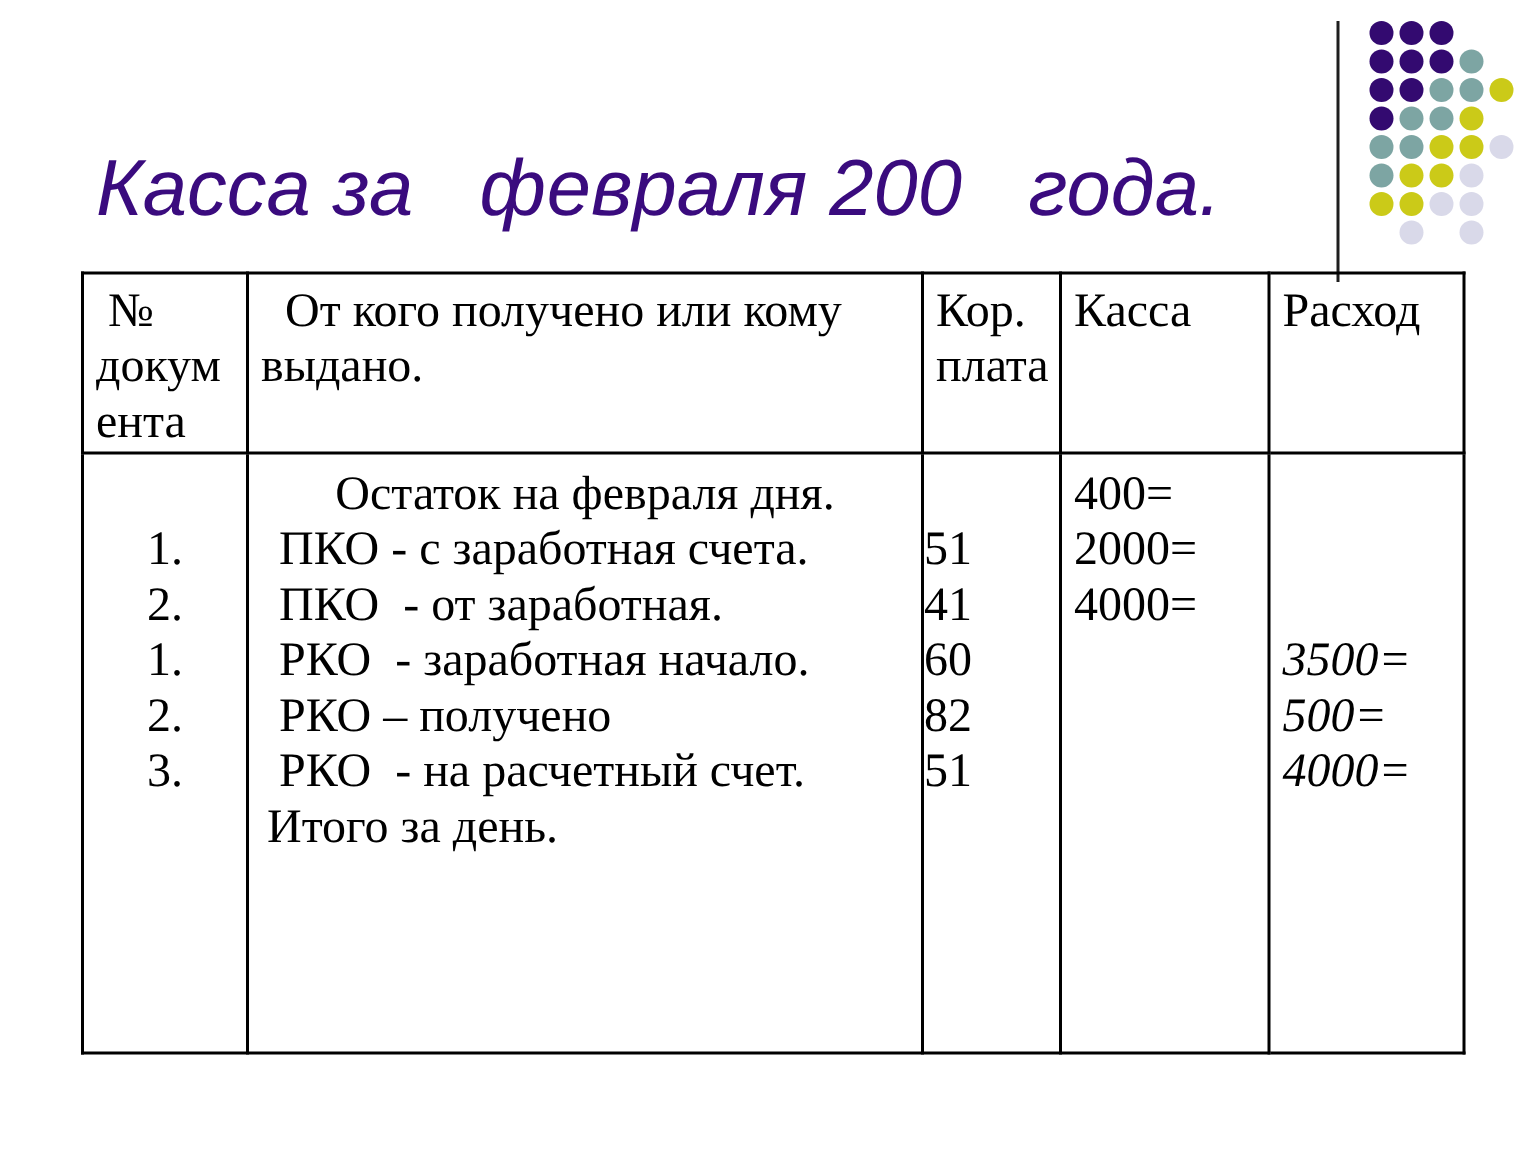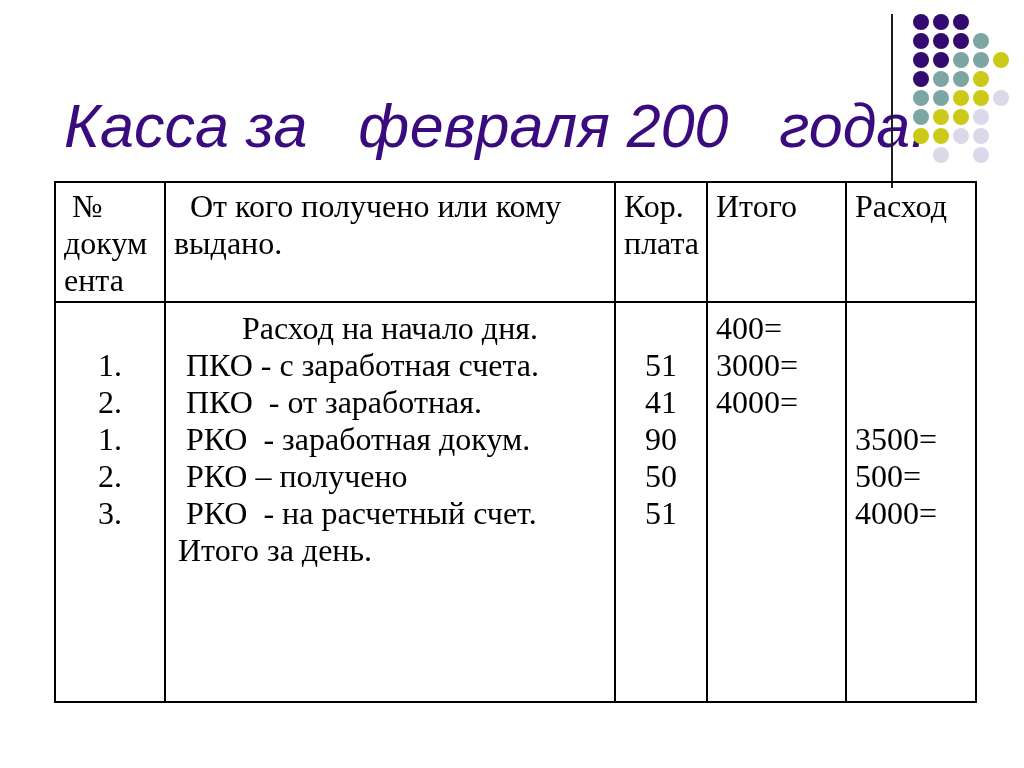--- a/index.html
+++ b/index.html
@@ -11,21 +11,21 @@
     overflow: hidden;
   }
   .slide { position: absolute; inset: 0; background: #ffffff; }
 
   
   .slide-title {
     position: absolute;
     left: 64px; top: 96px;
     font-family: "Liberation Sans", sans-serif;
     font-style: italic;
-    font-size: 61px;
+    font-size: 53px;
     line-height: 60px;
     color: #3a0b7e;
     white-space: pre;
   }
 
   
   .deco-line {
     position: absolute;
     left: 891px; top: 14px;
     width: 2px; height: 174px;
@@ -72,23 +72,23 @@
   }
   th.h-income, th.h-expense { padding-top: 42px; }
   tr.header-row { height: 120px; }
   tr.body-row { height: 400px; }
 
   td { padding-top: 7px !important; }
   .line { height: 37px; line-height: 37px; white-space: pre; overflow: visible; }
   td.col-num  { text-align: center; }
   td.col-desc { padding-left: 12px !important; }
   td.col-desc .line:first-child { text-align: center; padding-right: 12px; }
-  td.col-acct { text-align: center; }
+  td.col-acct { }
   td.col-income  { padding-left: 8px !important; }
-  td.col-expense { padding-left: 8px !important; }
+  td.col-expense { padding-left: 8px !important; font-style: italic; }
 </style>
 </head>
 <body>
 
 <div class="slide">
 
   <div class="slide-title">Касса за   февраля 200   года.</div>
 
   <div class="deco-line"></div>
 
@@ -113,52 +113,52 @@
     </colgroup>
     <tbody>
         <tr class="header-row">
       <th> №
 докум
 ента</th>
       <th>  От кого получено или кому
 выдано.</th>
       <th>Кор.
 плата</th>
-      <th class="h-income">Итого</th>
+      <th class="h-income">Касса</th>
       <th class="h-expense">Расход</th>
     </tr>
     <tr class="body-row">
       <td class="col-num">
             <div class="line"></div>
             <div class="line">1.</div>
             <div class="line">2.</div>
             <div class="line">1.</div>
             <div class="line">2.</div>
             <div class="line">3.</div>
           </td>
       <td class="col-desc">
-            <div class="line">Расход на начало дня.</div>
+            <div class="line">Остаток на февраля дня.</div>
             <div class="line"> ПКО - с заработная счета.</div>
             <div class="line"> ПКО  - от заработная.</div>
-            <div class="line"> РКО  - заработная докум.</div>
+            <div class="line"> РКО  - заработная начало.</div>
             <div class="line"> РКО – получено</div>
             <div class="line"> РКО  - на расчетный счет.</div>
             <div class="line">Итого за день.</div>
           </td>
       <td class="col-acct">
             <div class="line"></div>
             <div class="line">51</div>
             <div class="line">41</div>
-            <div class="line">90</div>
-            <div class="line">50</div>
+            <div class="line">60</div>
+            <div class="line">82</div>
             <div class="line">51</div>
           </td>
       <td class="col-income">
             <div class="line">400=</div>
-            <div class="line">3000=</div>
+            <div class="line">2000=</div>
             <div class="line">4000=</div>
           </td>
       <td class="col-expense">
             <div class="line"></div>
             <div class="line"></div>
             <div class="line"></div>
             <div class="line">3500=</div>
             <div class="line">500=</div>
             <div class="line">4000=</div>
           </td>

